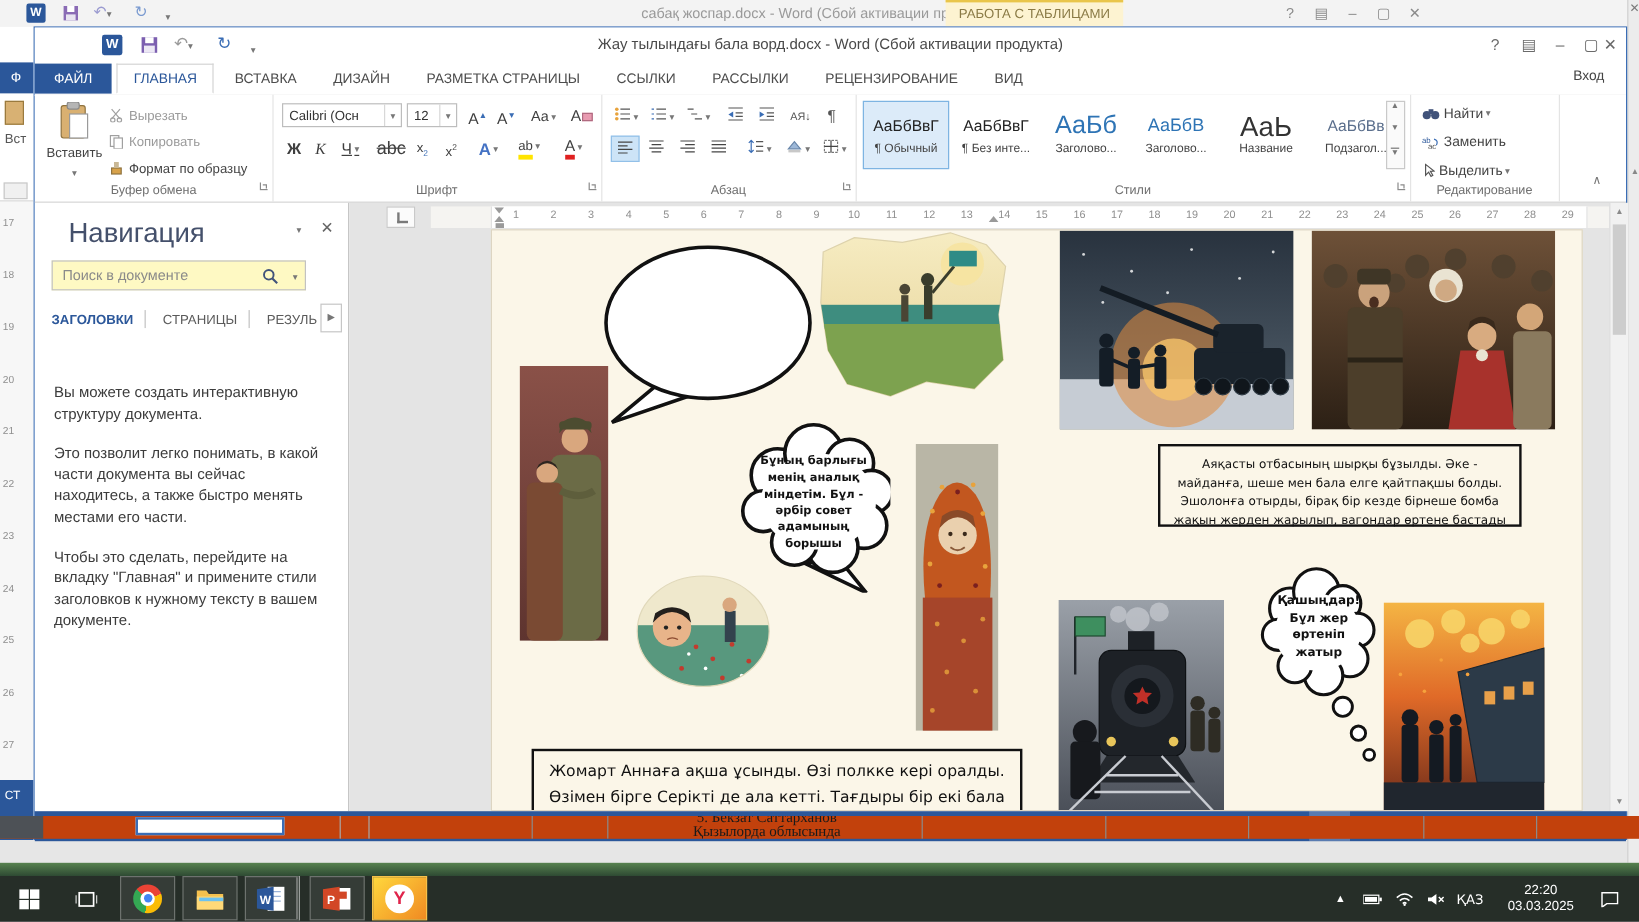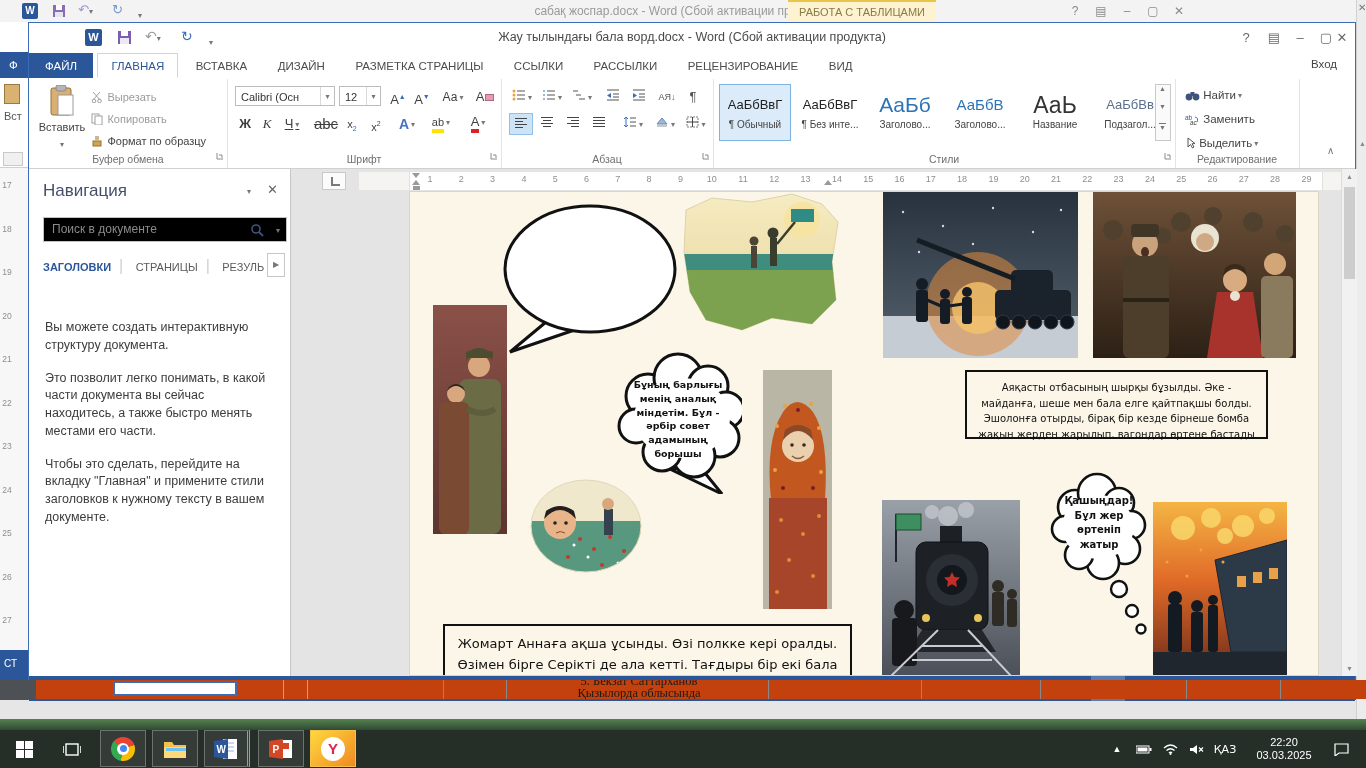--- a/index.html
+++ b/index.html
@@ -35,22 +35,22 @@
   .combo .arr{position:absolute;right:0;top:0;width:13px;height:100%;border-left:1px solid #d8d8d8;text-align:center;}
   .fbtn{position:absolute;top:0;height:22px;text-align:center;line-height:22px;font-size:13px;color:#3f3f3f;}
   .sel{background:#cde4f7;border:1px solid #92c0e8;box-sizing:border-box;}
   .stcard{position:absolute;top:5px;width:72px;height:57px;text-align:center;border:1px solid transparent;box-sizing:border-box;background:#fff;}
   .stcard.selected{background:#dcebf9;border-color:#7eb4e2;}
   .stprev{display:block;margin-top:6px;height:28px;line-height:28px;white-space:nowrap;overflow:hidden;color:#222;}
   .stname{display:block;font-size:10px;color:#444;white-space:nowrap;overflow:hidden;}
   .edrow{position:absolute;left:10px;font-size:11.5px;color:#444;height:20px;line-height:20px;white-space:nowrap;}
   
   #nav{left:0;top:146px;width:262px;height:507px;background:#fff;border-right:1px solid #c6c6c6;box-sizing:border-box;}
-  #nav-title{left:14px;top:12px;font-size:17px;color:#44506b;}
-  #nav-search{left:14px;top:48px;width:244px;height:25px;border:1px solid #c2c2c2;background:#000000;box-sizing:border-box;}
+  #nav-title{left:28px;top:12px;font-size:23px;color:#44506b;}
+  #nav-search{left:14px;top:48px;width:212px;height:25px;border:1px solid #c2c2c2;background:#fef9c3;box-sizing:border-box;}
   #nav-search .ph{position:absolute;left:8px;top:4px;font-size:12px;color:#8a8a8a;}
   .navtab{font-size:11px;color:#5a5a5a;display:inline-block;margin-right:8px;}
   .navtab.active{color:#2b579a;font-weight:bold;}
   #nav p{margin:0 0 15px 0;font-size:12.5px;color:#3c3c3c;line-height:1.42;}
   
   #docarea{left:262px;top:146px;width:1066px;height:507px;background:#e4e4e4;overflow:hidden;}
   #page{left:118px;top:22px;width:910px;height:485px;background:#fbf6e8;border:1px solid #ddd5c2;box-sizing:border-box;overflow:hidden;}
   .rn{position:absolute;top:2px;width:12px;text-align:center;font-size:9px;color:#8f8f8f;}
   .vn{position:absolute;left:1px;width:12px;text-align:center;font-size:8.5px;color:#8f8f8f;}
   .btext{font-weight:bold;color:#111;text-align:center;line-height:1.45;}

